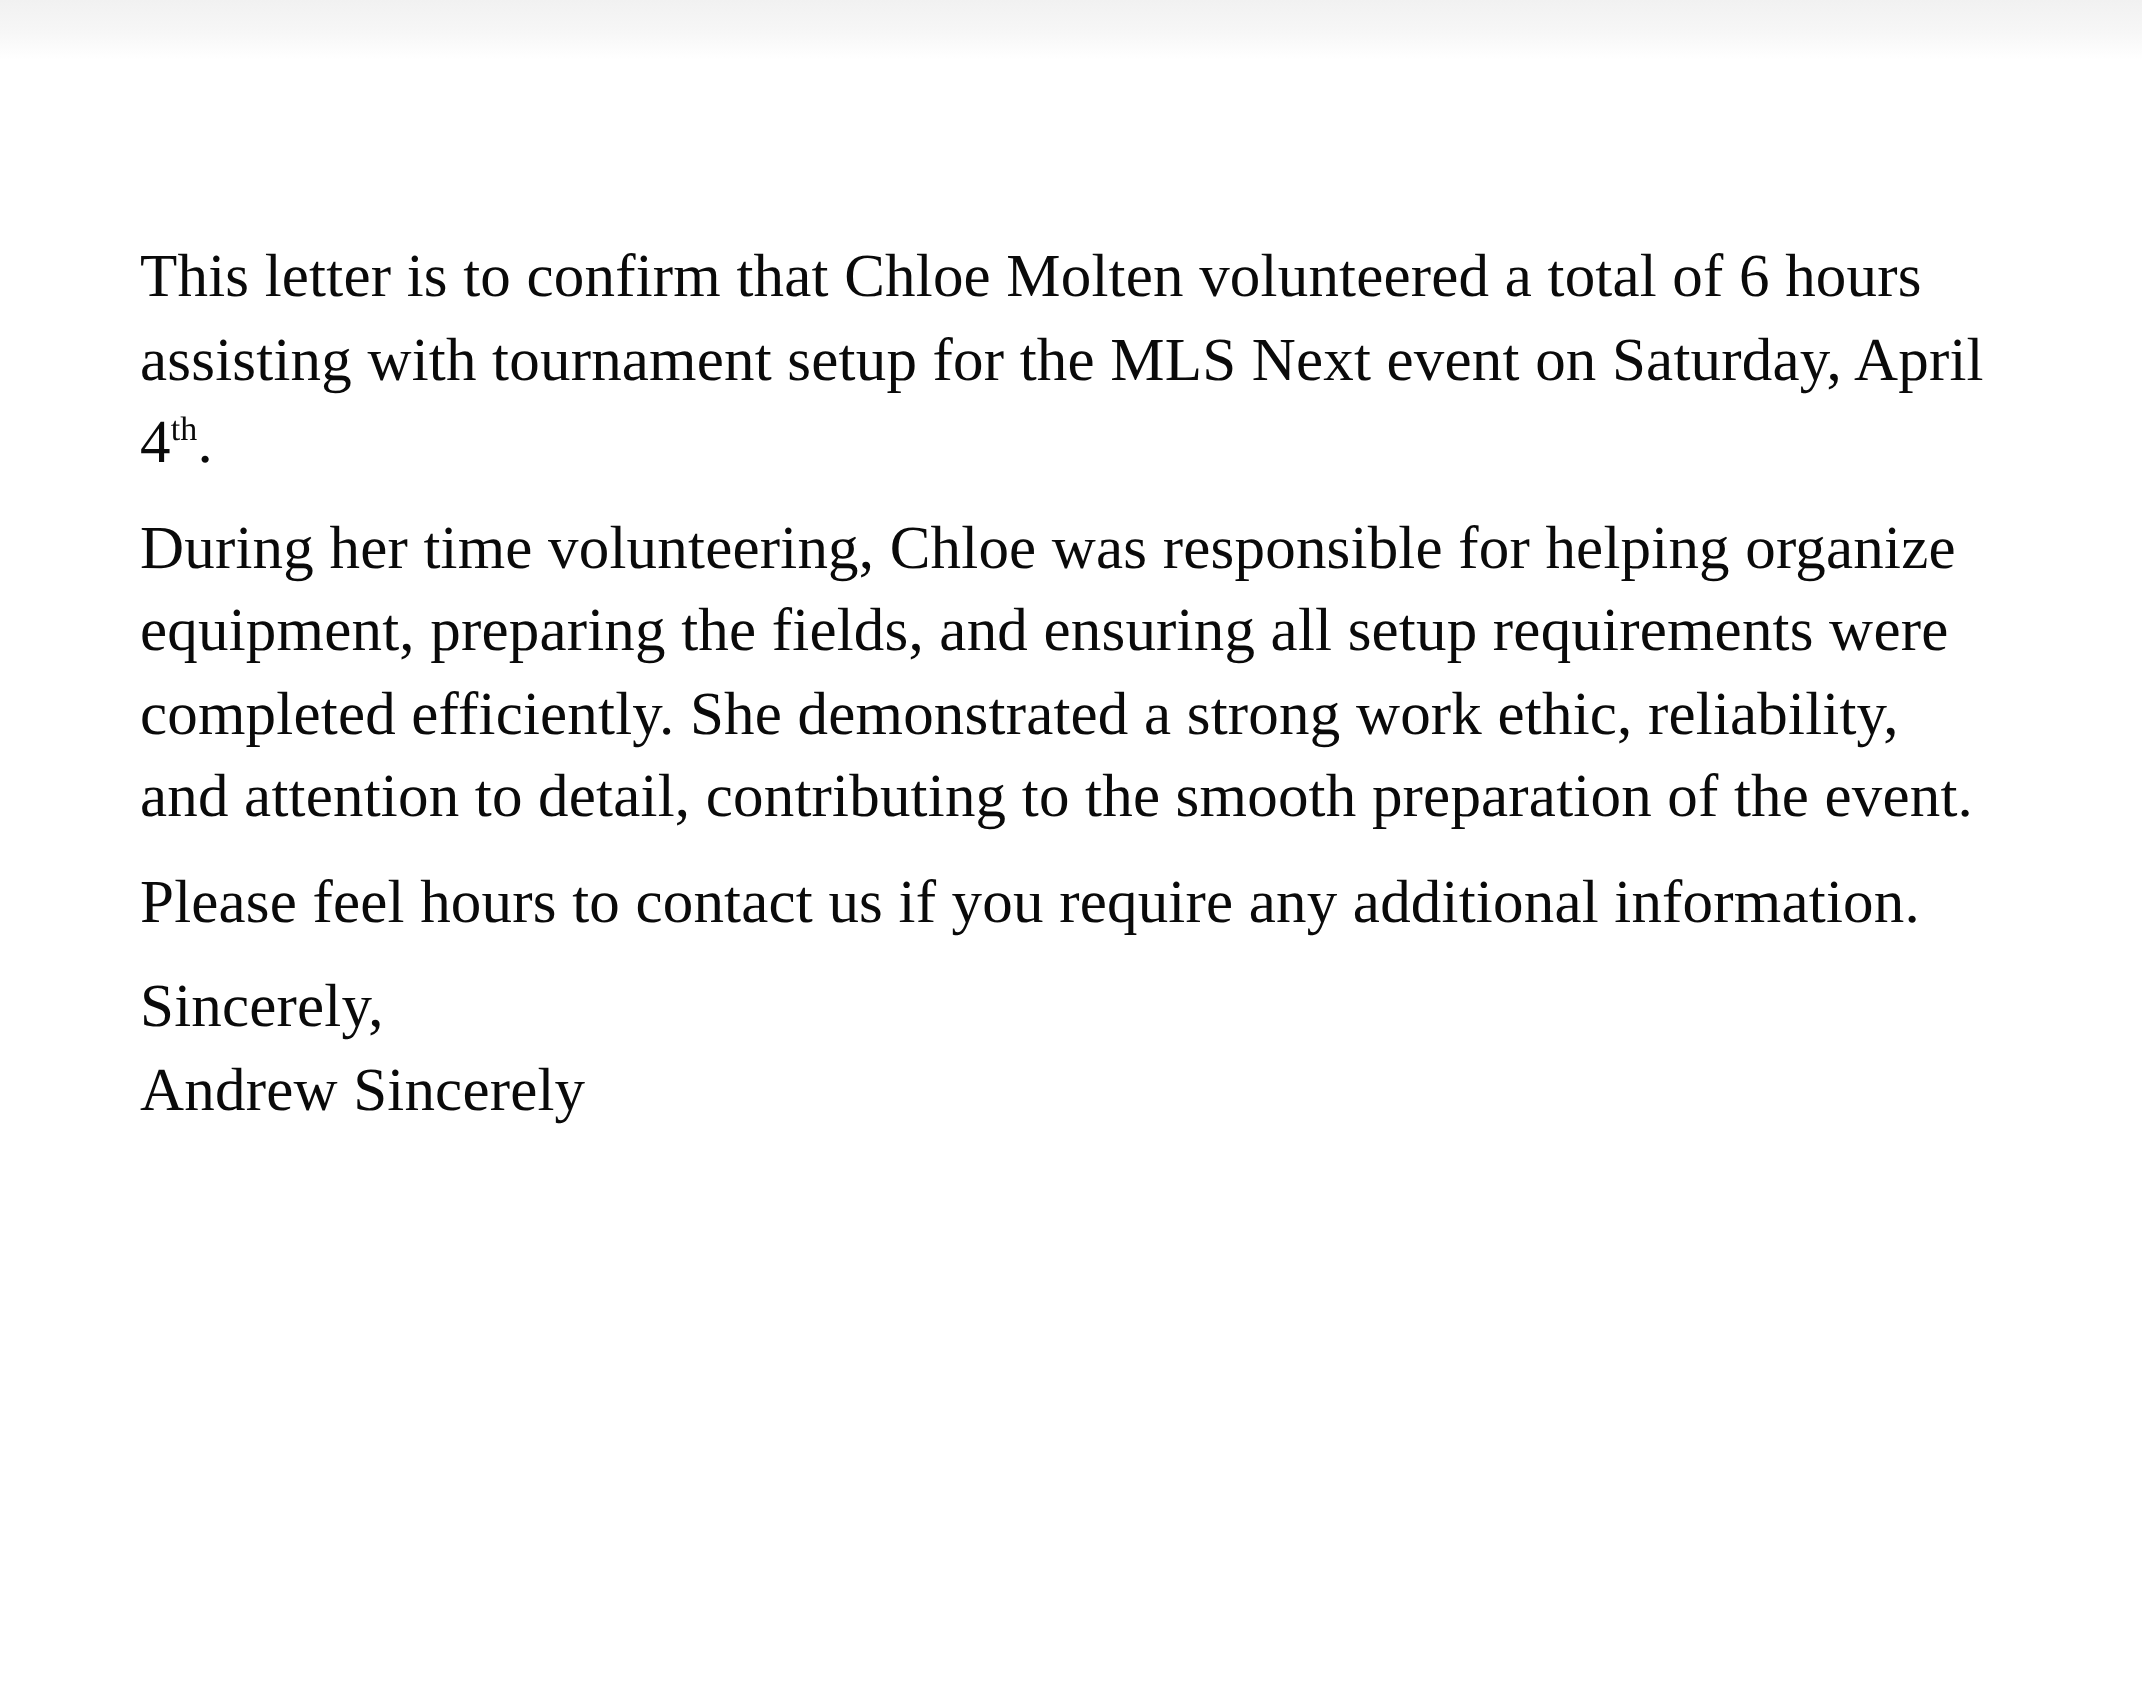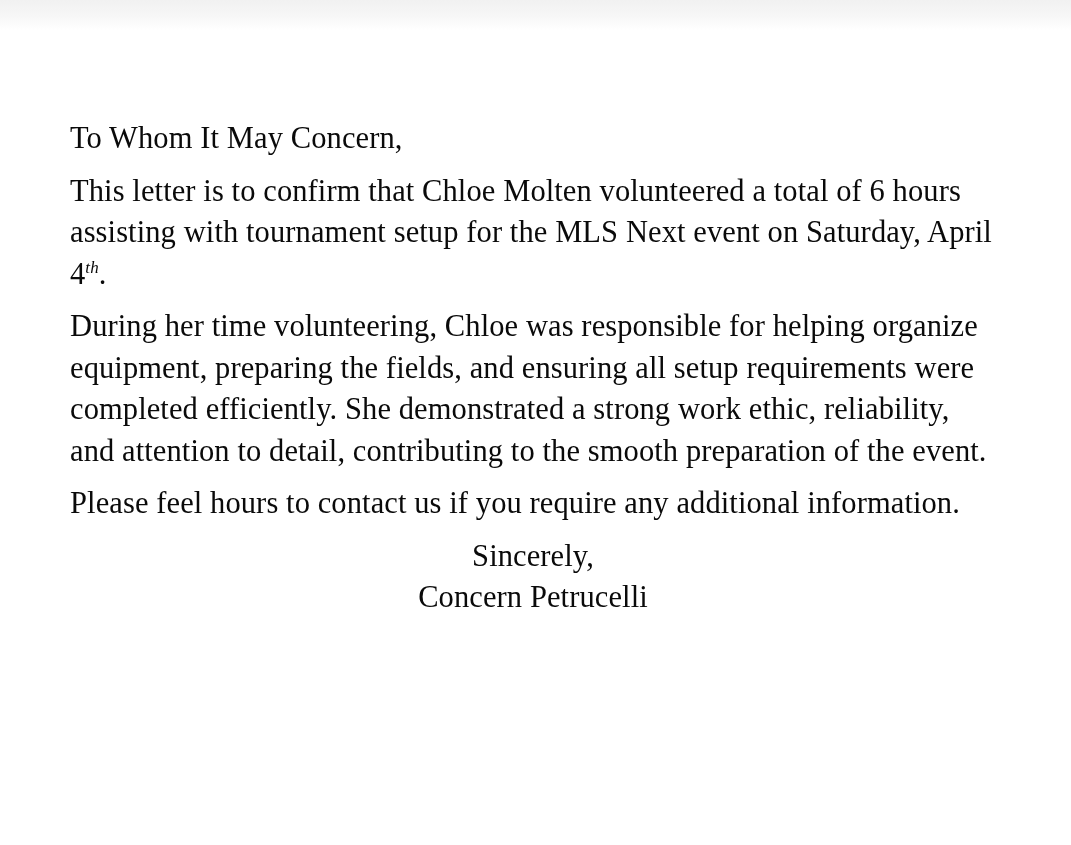--- a/index.html
+++ b/index.html
@@ -37,41 +37,38 @@
     text-align: left;
     letter-spacing: 0.1px;
   }
   .para:last-child {
     margin-bottom: 0;
   }
   .sup {
     font-size: 17px;
     vertical-align: super;
     line-height: 0;
-    font-style: italic;
   }
   .signoff-line {
     display: block;
-    text-align: center;
   }
 </style>
 </head>
 <body>
 
 <div class="page-top-band"></div>
 
 <div class="letter">
 
-  <p class="para">To Whom It May Concern,</p>
 
   <p class="para"><span>This letter is to confirm that Chloe Molten volunteered a total of 6 hours assisting with tournament setup for the MLS Next event on Saturday, April 4</span><span class="sup">th</span><span>.</span></p>
 
   <p class="para">During her time volunteering, Chloe was responsible for helping organize equipment, preparing the fields, and ensuring all setup requirements were completed efficiently. She demonstrated a strong work ethic, reliability, and attention to detail, contributing to the smooth preparation of the event.</p>
 
 
   <p class="para">Please feel hours to contact us if you require any additional information.</p>
 
   <p class="para">
       <span class="signoff-line">Sincerely,</span>
-      <span class="signoff-line">Concern Petrucelli</span>
+      <span class="signoff-line">Andrew Sincerely</span>
     </p>
 
 </div>
 
 </body></html>

